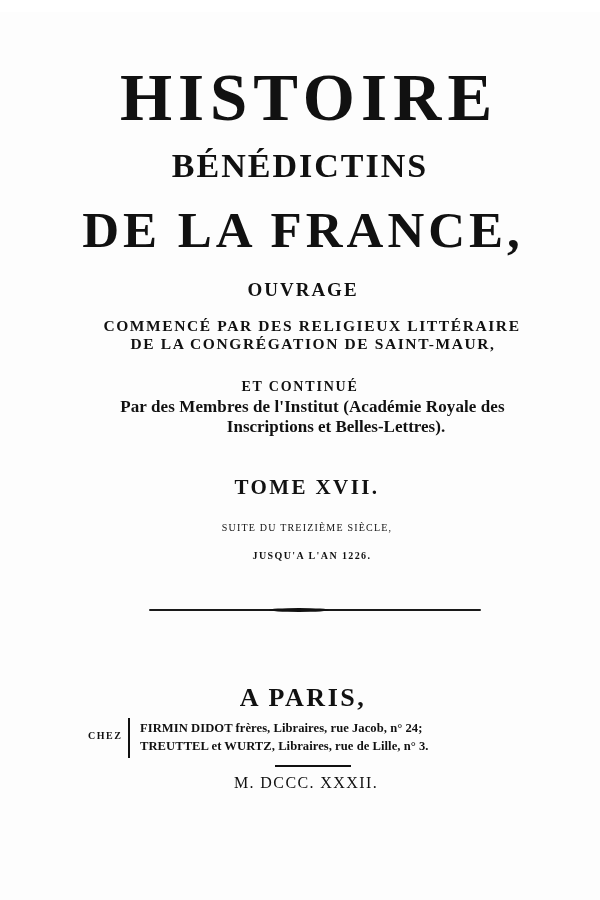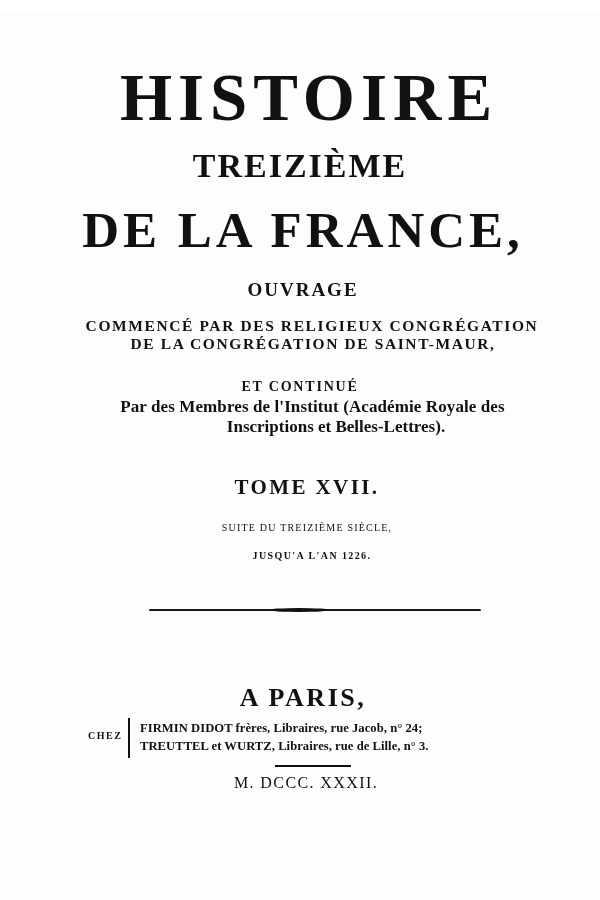--- a/index.html
+++ b/index.html
@@ -188,26 +188,26 @@
       box-sizing: border-box;
     }
   </style>
 </head>
 <body>
 
 <div class="page">
   <div class="top-strip"></div>
 
   <div class="line title-main">HISTOIRE</div>
-  <div class="line title-sub">TREIZIÈME</div>
+  <div class="line title-sub">BÉNÉDICTINS</div>
   <div class="line title-france">DE LA FRANCE,</div>
 
   <div class="line ouvrage">OUVRAGE</div>
 
-  <div class="line commence l1">COMMENCÉ PAR DES RELIGIEUX CONGRÉGATION</div>
+  <div class="line commence l1">COMMENCÉ PAR DES RELIGIEUX LITTÉRAIRE</div>
   <div class="line commence l2">DE LA CONGRÉGATION DE SAINT-MAUR,</div>
 
   <div class="line continue">ET CONTINUÉ</div>
 
   <div class="line membres l1">Par des Membres de l'Institut (Académie Royale des</div>
   <div class="line membres l2">Inscriptions et Belles-Lettres).</div>
 
   <div class="line tome">TOME XVII.</div>
 
   <div class="line suite">SUITE DU TREIZIÈME SIÈCLE,</div>

